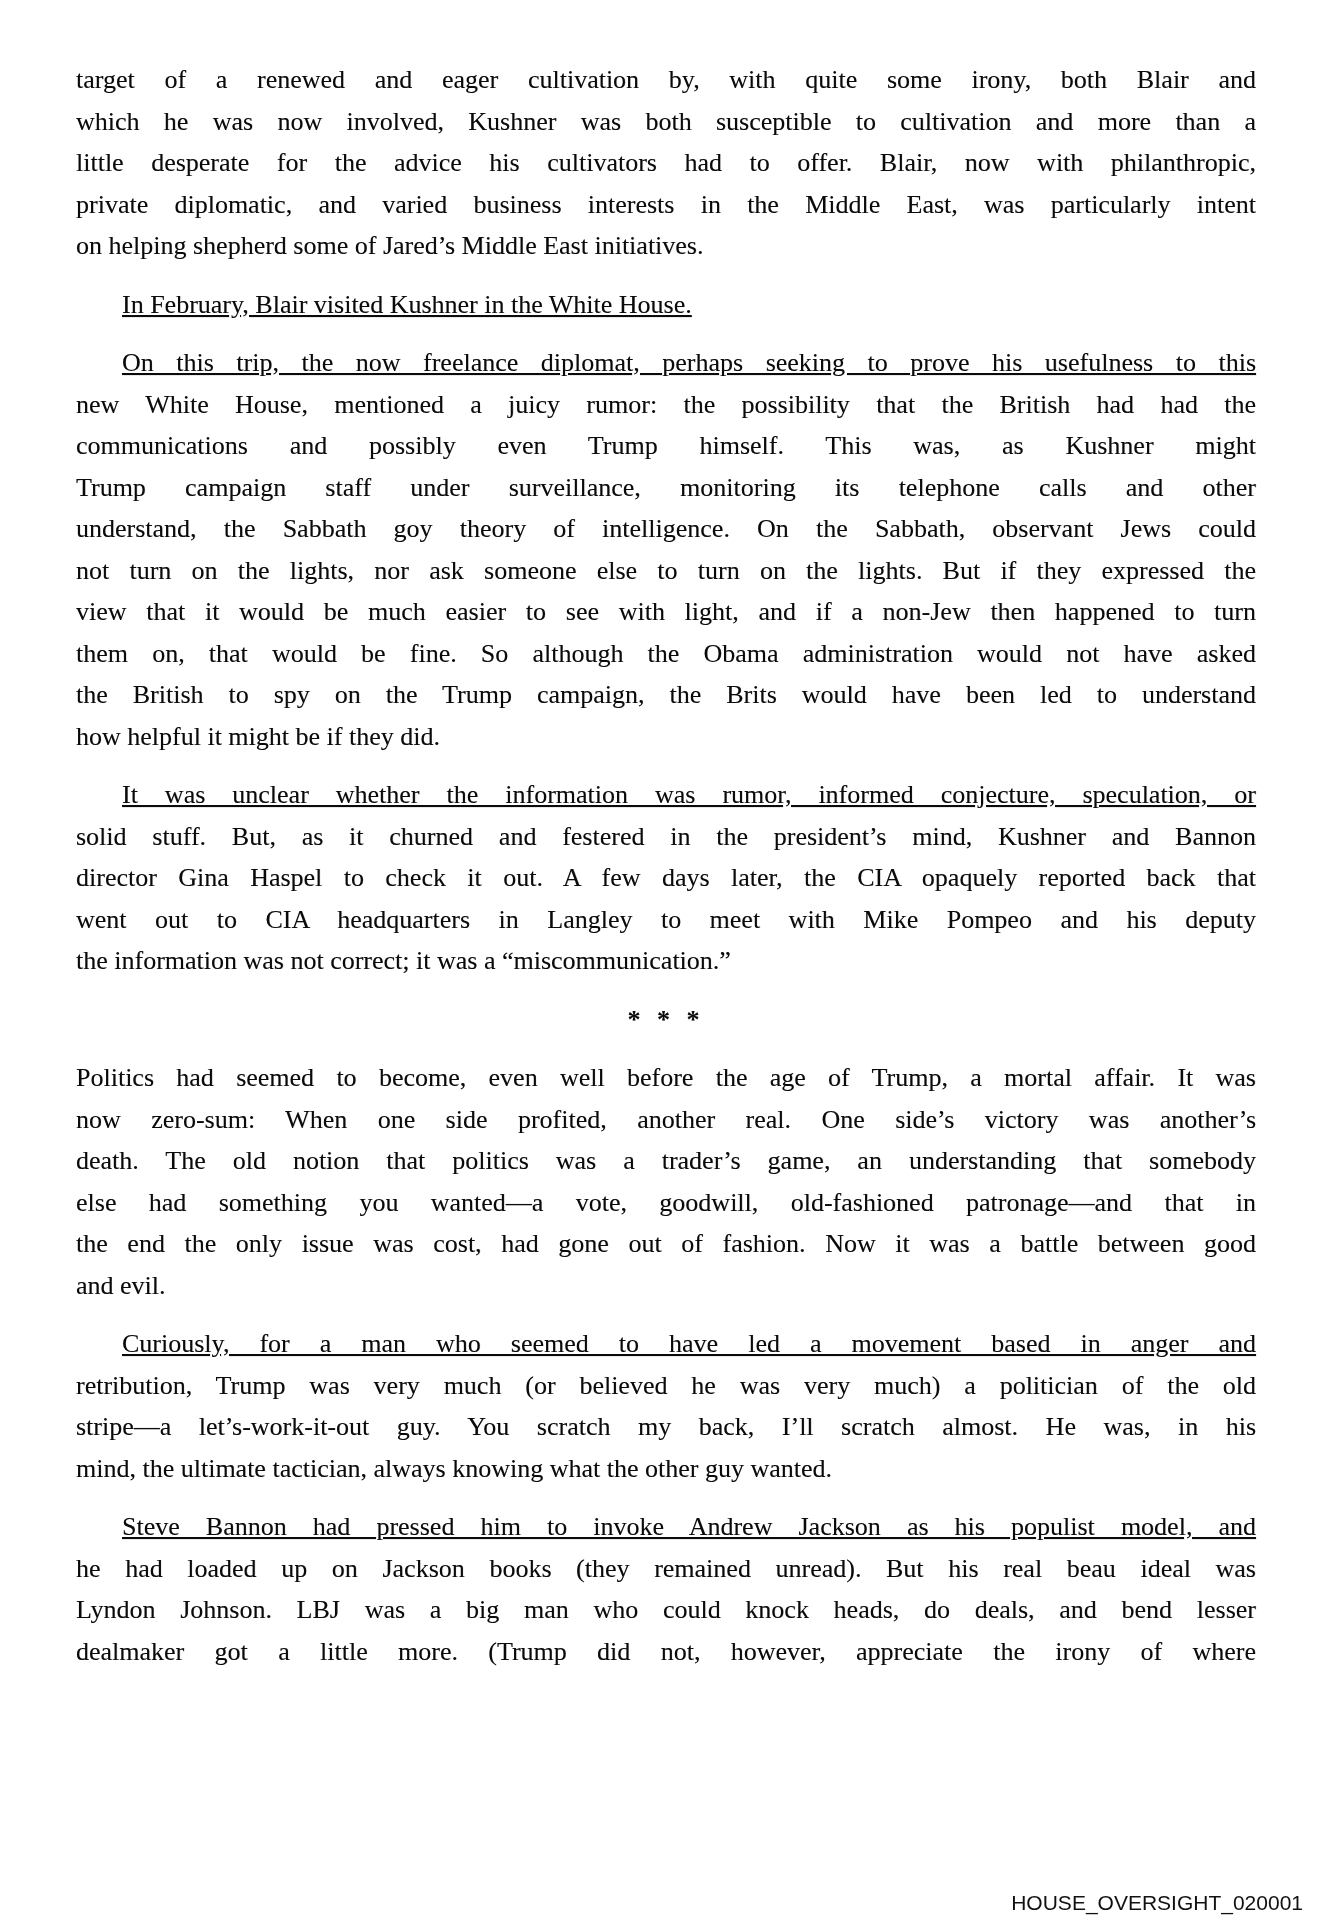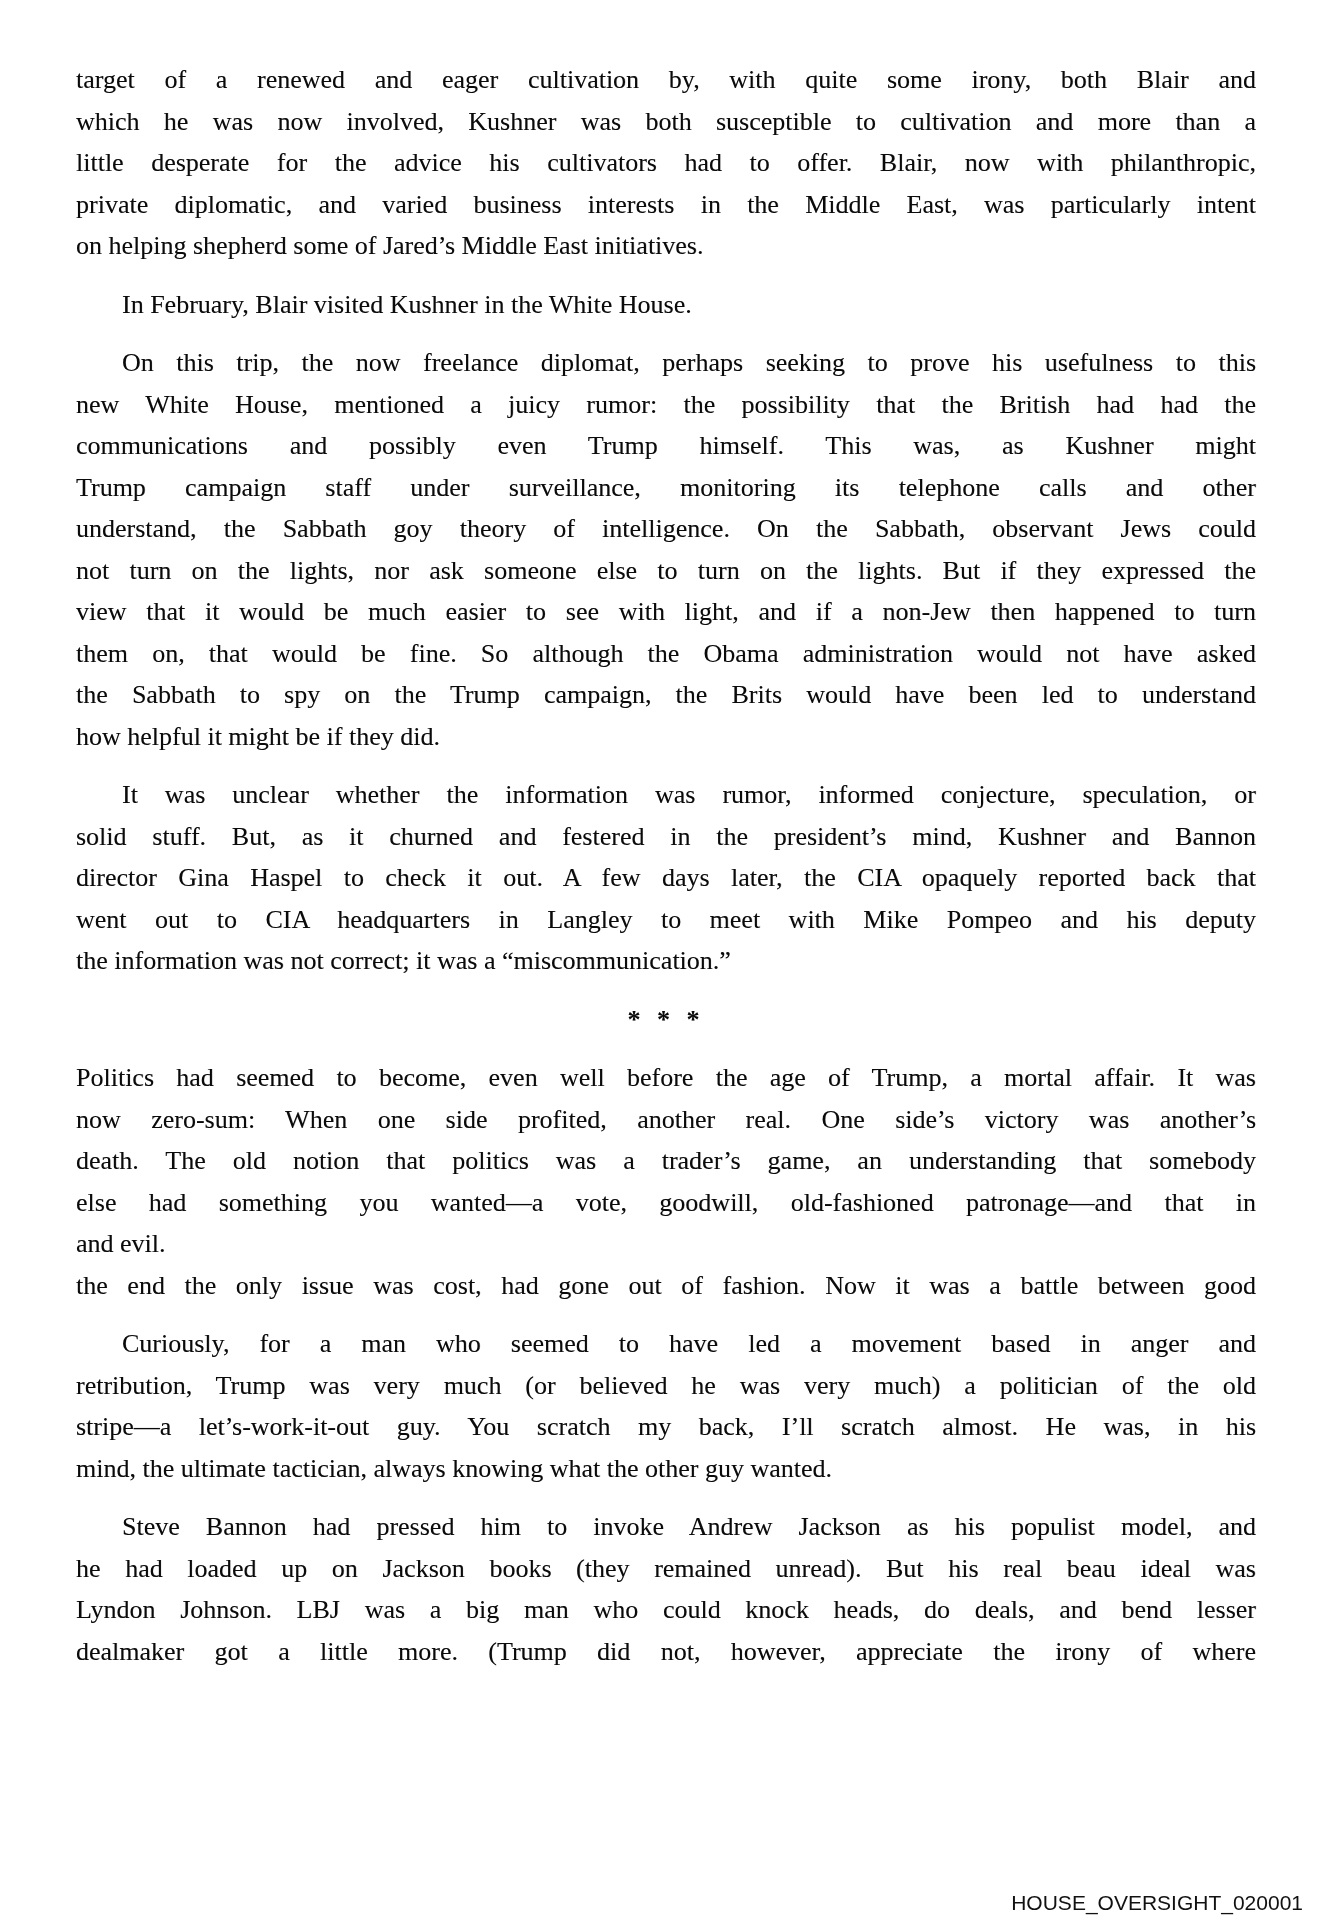--- a/index.html
+++ b/index.html
@@ -21,21 +21,21 @@
     width: 1180px;
     text-shadow: 0.3px 0.3px 0 rgba(0,0,0,0.30);
   }
   .para { margin: 0 0 17px 0; }
   .line {
     text-align: justify;
     text-align-last: justify;
     white-space: normal;
   }
   .line.lastline { text-align-last: left; }
-  .line.indent { text-indent: 46px; }
+  .line.indent { text-indent: 46px; text-decoration: underline; }
   .divider {
     text-align: center;
     margin: 2px 0 17px 0;
     letter-spacing: 5px;
     font-weight: bold;
   }
   .footer {
     position: absolute;
     top: 1882px;
     right: 28px;
@@ -61,38 +61,38 @@
       </div>
       <div class="para">
         <div class="line indent">On this trip, the now freelance diplomat, perhaps seeking to prove his usefulness to this</div>
         <div class="line">new White House, mentioned a juicy rumor: the possibility that the British had had the</div>
         <div class="line">communications and possibly even Trump himself. This was, as Kushner might</div>
         <div class="line">Trump campaign staff under surveillance, monitoring its telephone calls and other</div>
         <div class="line">understand, the Sabbath goy theory of intelligence. On the Sabbath, observant Jews could</div>
         <div class="line">not turn on the lights, nor ask someone else to turn on the lights. But if they expressed the</div>
         <div class="line">view that it would be much easier to see with light, and if a non-Jew then happened to turn</div>
         <div class="line">them on, that would be fine. So although the Obama administration would not have asked</div>
-        <div class="line">the Sabbath to spy on the Trump campaign, the Brits would have been led to understand</div>
+        <div class="line">the British to spy on the Trump campaign, the Brits would have been led to understand</div>
         <div class="line lastline">how helpful it might be if they did.</div>
       </div>
       <div class="para">
         <div class="line indent">It was unclear whether the information was rumor, informed conjecture, speculation, or</div>
         <div class="line">solid stuff. But, as it churned and festered in the president’s mind, Kushner and Bannon</div>
         <div class="line">director Gina Haspel to check it out. A few days later, the CIA opaquely reported back that</div>
         <div class="line">went out to CIA headquarters in Langley to meet with Mike Pompeo and his deputy</div>
         <div class="line lastline">the information was not correct; it was a “miscommunication.”</div>
       </div>
       <div class="divider">* * *</div>
       <div class="para">
         <div class="line">Politics had seemed to become, even well before the age of Trump, a mortal affair. It was</div>
         <div class="line">now zero-sum: When one side profited, another real. One side’s victory was another’s</div>
         <div class="line">death. The old notion that politics was a trader’s game, an understanding that somebody</div>
         <div class="line">else had something you wanted—a vote, goodwill, old-fashioned patronage—and that in</div>
+        <div class="line">the end the only issue was cost, had gone out of fashion. Now it was a battle between good</div>
         <div class="line lastline">and evil.</div>
-        <div class="line">the end the only issue was cost, had gone out of fashion. Now it was a battle between good</div>
       </div>
       <div class="para">
         <div class="line indent">Curiously, for a man who seemed to have led a movement based in anger and</div>
         <div class="line">retribution, Trump was very much (or believed he was very much) a politician of the old</div>
         <div class="line">stripe—a let’s-work-it-out guy. You scratch my back, I’ll scratch almost. He was, in his</div>
         <div class="line lastline">mind, the ultimate tactician, always knowing what the other guy wanted.</div>
       </div>
       <div class="para">
         <div class="line indent">Steve Bannon had pressed him to invoke Andrew Jackson as his populist model, and</div>
         <div class="line">he had loaded up on Jackson books (they remained unread). But his real beau ideal was</div>

